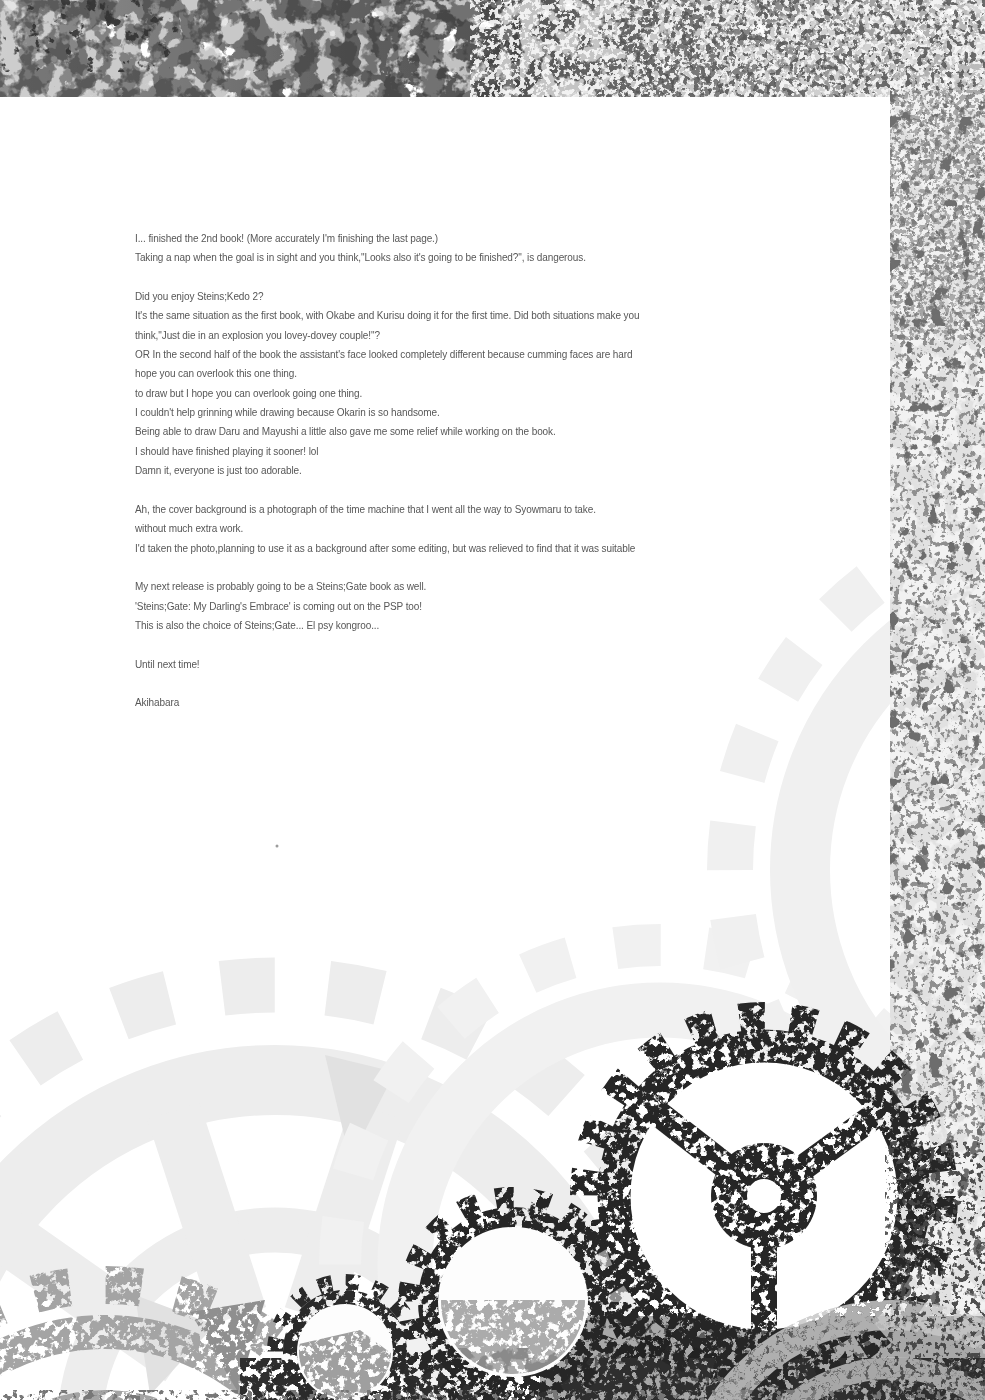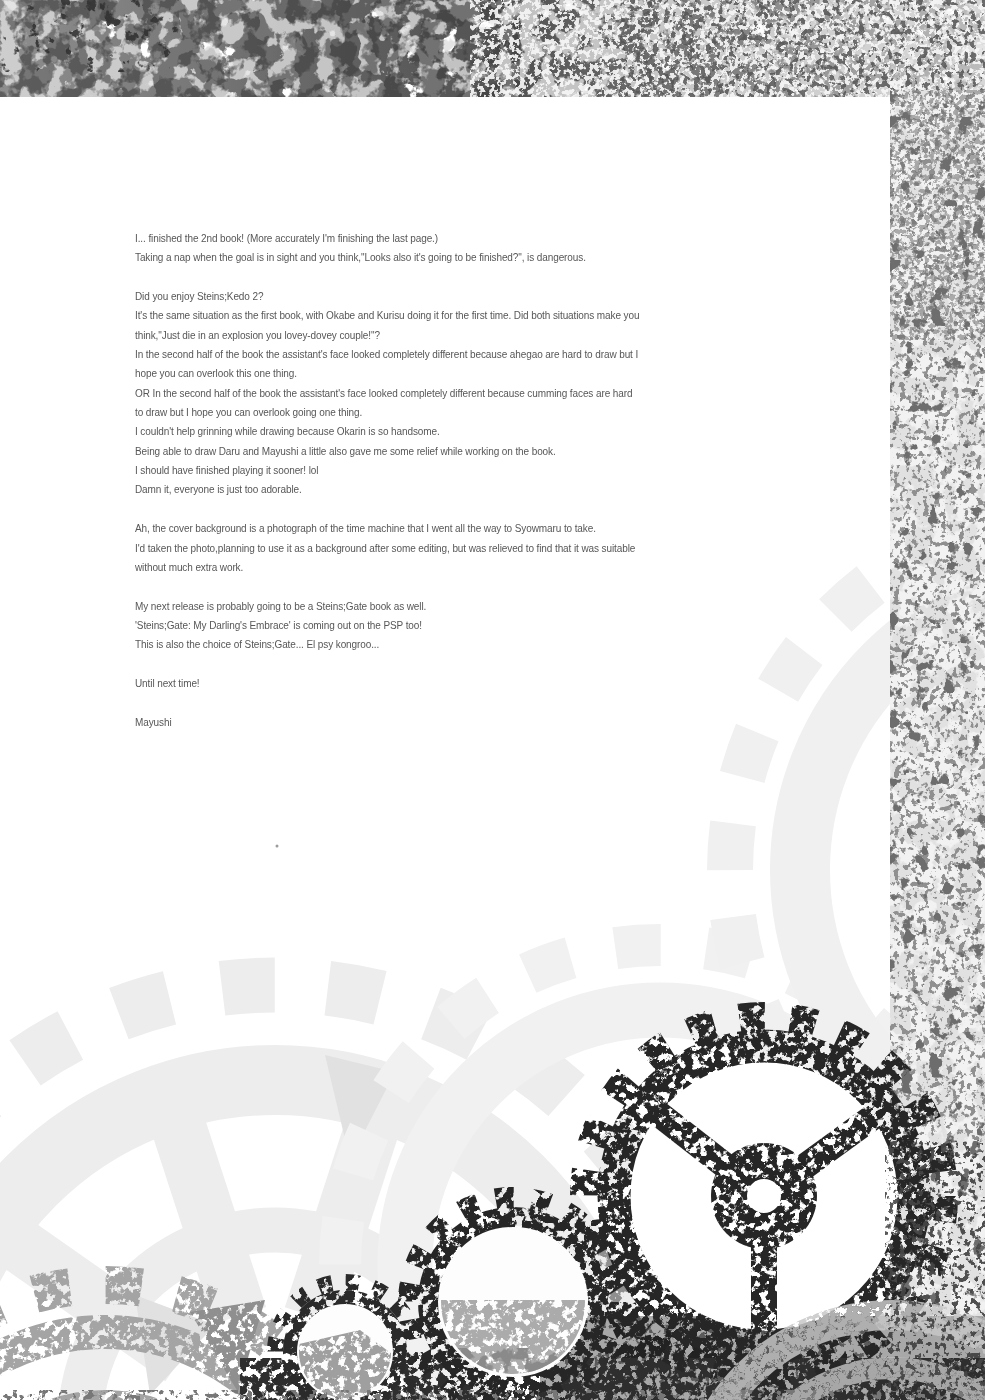--- a/index.html
+++ b/index.html
@@ -195,38 +195,37 @@
 
 <div id="textlayer">
     <div class="para">
       <div class="line">I... finished the 2nd book! (More accurately I'm finishing the last page.)</div>
       <div class="line">Taking a nap when the goal is in sight and you think,"Looks also it's going to be finished?", is dangerous.</div>
     </div>
     <div class="para">
       <div class="line">Did you enjoy Steins;Kedo 2?</div>
       <div class="line">It's the same situation as the first book, with Okabe and Kurisu doing it for the first time. Did both situations make you</div>
       <div class="line">think,"Just die in an explosion you lovey-dovey couple!"?</div>
-      <div class="line">In the second half of the book the assistant's face looked completely different because ahegao are hard to draw but I</div>
+      <div class="line">OR In the second half of the book the assistant's face looked completely different because cumming faces are hard</div>
       <div class="line">hope you can overlook this one thing.</div>
-      <div class="line">OR In the second half of the book the assistant's face looked completely different because cumming faces are hard</div>
       <div class="line">to draw but I hope you can overlook going one thing.</div>
       <div class="line">I couldn't help grinning while drawing because Okarin is so handsome.</div>
       <div class="line">Being able to draw Daru and Mayushi a little also gave me some relief while working on the book.</div>
       <div class="line">I should have finished playing it sooner! lol</div>
       <div class="line">Damn it, everyone is just too adorable.</div>
     </div>
     <div class="para">
       <div class="line">Ah, the cover background is a photograph of the time machine that I went all the way to Syowmaru to take.</div>
+      <div class="line">without much extra work.</div>
       <div class="line">I'd taken the photo,planning to use it as a background after some editing, but was relieved to find that it was suitable</div>
-      <div class="line">without much extra work.</div>
     </div>
     <div class="para">
       <div class="line">My next release is probably going to be a Steins;Gate book as well.</div>
       <div class="line">'Steins;Gate: My Darling's Embrace' is coming out on the PSP too!</div>
       <div class="line">This is also the choice of Steins;Gate... El psy kongroo...</div>
     </div>
     <div class="para">
       <div class="line">Until next time!</div>
     </div>
     <div class="para">
-      <div class="line">Mayushi</div>
+      <div class="line">Akihabara</div>
     </div>
   </div>
 
 </body></html>

